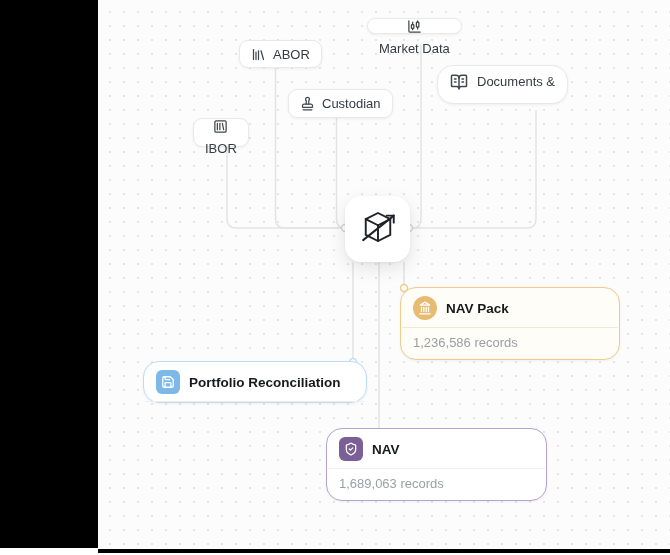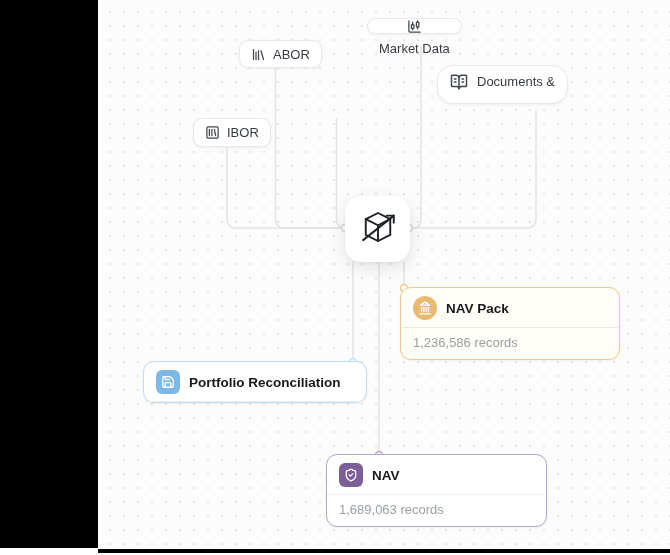--- a/index.html
+++ b/index.html
@@ -56,38 +56,38 @@
 
   .hub {
     position: absolute; left: 345px; top: 196px; width: 65px; height: 66px;
     background: #fff; border-radius: 16px;
     box-shadow: 0 6px 18px rgba(0,0,0,.10), 0 1px 3px rgba(0,0,0,.05);
     display: flex; align-items: center; justify-content: center;
   }
 
   .card {
     position: absolute;
-    background: #fff; border-radius: 11px;
+    background: #fff; border-radius: 16px;
     box-shadow: 0 1px 3px rgba(0,0,0,.05);
     font-size: 13px;
   }
   .card-head { display: flex; align-items: center; gap: 9px; padding: 8px 12px 7px; }
   .card-title { font-weight: 700; color: #17191c; font-size: 13.5px; }
   .card-divider { border: 0; border-top: 1px solid #efefef; margin: 0 1px; }
   .card-records { padding: 7px 12px 9px; color: #9aa0a4; }
   .icon-box {
     width: 24px; height: 24px; flex: 0 0 24px;
     display: flex; align-items: center; justify-content: center;
     color: #fff;
   }
   .card-navpack { left: 400px; top: 287px; width: 220px; border: 1px solid #efca8a; background: #fffdf8; }
   .card-navpack .icon-box { background: #e7bc72; border-radius: 50%; }
   .card-portfolio { left: 143px; top: 361px; width: 224px; border: 1px solid #bcdcf5; text-align: right; }
   .card-portfolio .icon-box { background: #7cb9e8; border-radius: 6px; }
-  .card-nav { left: 326px; top: 454px; width: 221px; border: 1px solid #b6a3cf; }
+  .card-nav { left: 326px; top: 428px; width: 221px; border: 1px solid #b6a3cf; }
   .card-nav .icon-box { background: #7b5f97; border-radius: 6px; }
 </style>
 </head>
 <body>
 
 <div class="stage">
 
   <div class="sidebar"></div>
   <div class="content"></div>
   <div class="bottombar"></div>
@@ -101,21 +101,21 @@
     <path class="wire" d="M353 262 V358"></path>
     <path class="wire" d="M379 262 V451"></path>
     <path class="wire" d="M404 262 V284"></path>
     <circle cx="345" cy="228" r="3.5" fill="#fff" stroke="#d6d6d6" stroke-width="1.5"></circle>
     <circle cx="409" cy="228" r="3.5" fill="#fff" stroke="#d6d6d6" stroke-width="1.5"></circle>
     <circle cx="404" cy="288" r="3.5" fill="#fff" stroke="#efca8a" stroke-width="1.5"></circle>
     <circle cx="353" cy="362" r="3.5" fill="#fff" stroke="#bcdcf5" stroke-width="1.5"></circle>
     <circle cx="379" cy="455" r="3.5" fill="#fff" stroke="#b6a3cf" stroke-width="1.5"></circle>
   </svg>
 
-  <div class="pill" style="left:193px; top:118px;">
+  <div class="pill" style="left:193px; top:118px;flex-direction:column;">
     <span class="p-icon">
       <svg width="15" height="15" viewBox="0 0 24 24" fill="none" stroke="currentColor" stroke-width="2" stroke-linecap="round" stroke-linejoin="round">
           <rect width="18" height="18" x="3" y="3" rx="2"></rect>
           <path d="M7 7v10"></path>
           <path d="M11 7v10"></path>
           <path d="m15 7 2 10"></path>
         </svg>
     </span>
     <span>IBOR</span>
   </div>
@@ -125,20 +125,30 @@
       <svg width="15" height="15" viewBox="0 0 24 24" fill="none" stroke="currentColor" stroke-width="2" stroke-linecap="round" stroke-linejoin="round">
           <path d="m16 6 4 14"></path>
           <path d="M12 6v14"></path>
           <path d="M8 8v12"></path>
           <path d="M4 4v16"></path>
         </svg>
     </span>
     <span>ABOR</span>
   </div>
 
+  <div class="pill" style="left:288px; top:89px;">
+    <span class="p-icon">
+      <svg width="15" height="15" viewBox="0 0 24 24" fill="none" stroke="currentColor" stroke-width="2" stroke-linecap="round" stroke-linejoin="round">
+          <path d="M5 22h14"></path>
+          <path d="M19.27 13.73A2.5 2.5 0 0 0 17.5 13h-11A2.5 2.5 0 0 0 4 15.5V17a1 1 0 0 0 1 1h14a1 1 0 0 0 1-1v-1.5c0-.66-.26-1.3-.73-1.77Z"></path>
+          <path d="M14 13V8.5C14 7 15 7 15 5a3 3 0 0 0-6 0c0 2 1 2 1 3.5V13"></path>
+        </svg>
+    </span>
+    <span>Custodian</span>
+  </div>
 
   <div class="pill" style="left:367px; top:18px; height:16px;flex-direction:column;">
     <span class="p-icon">
       <svg width="15" height="15" viewBox="0 0 24 24" fill="none" stroke="currentColor" stroke-width="2" stroke-linecap="round" stroke-linejoin="round">
           <path d="M9 5v4"></path>
           <rect width="4" height="6" x="7" y="9" rx="1"></rect>
           <path d="M9 15v2"></path>
           <path d="M17 3v2"></path>
           <rect width="4" height="8" x="15" y="5" rx="1"></rect>
           <path d="M17 13v3"></path>

